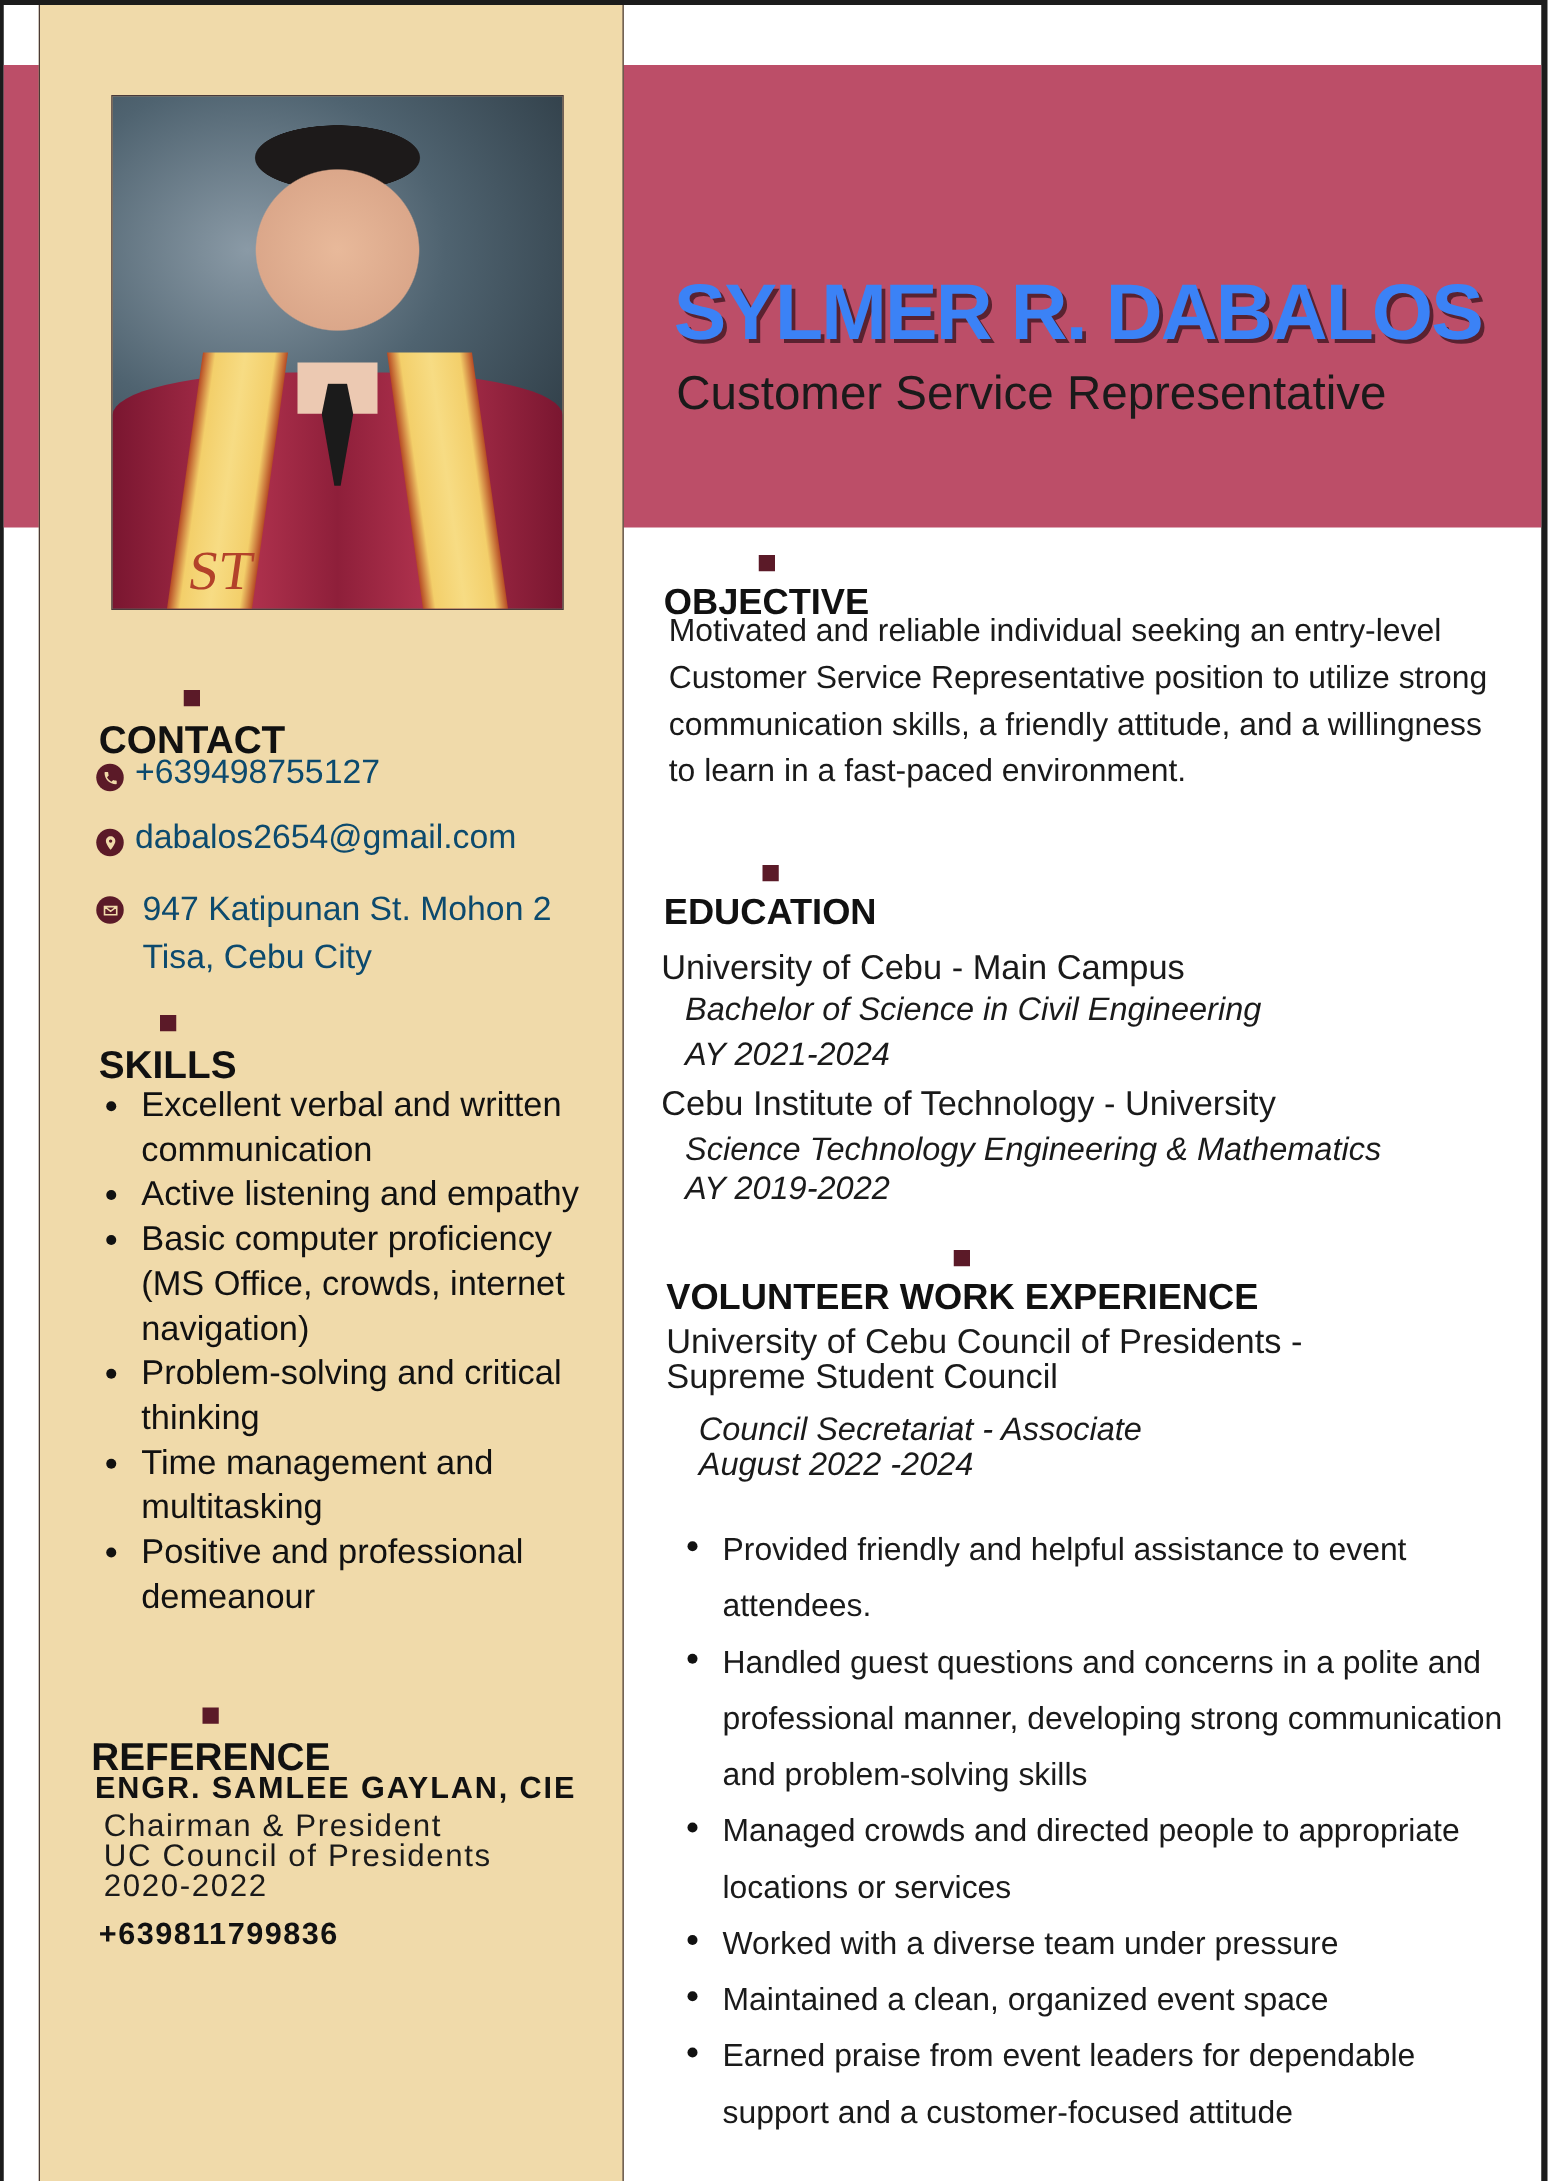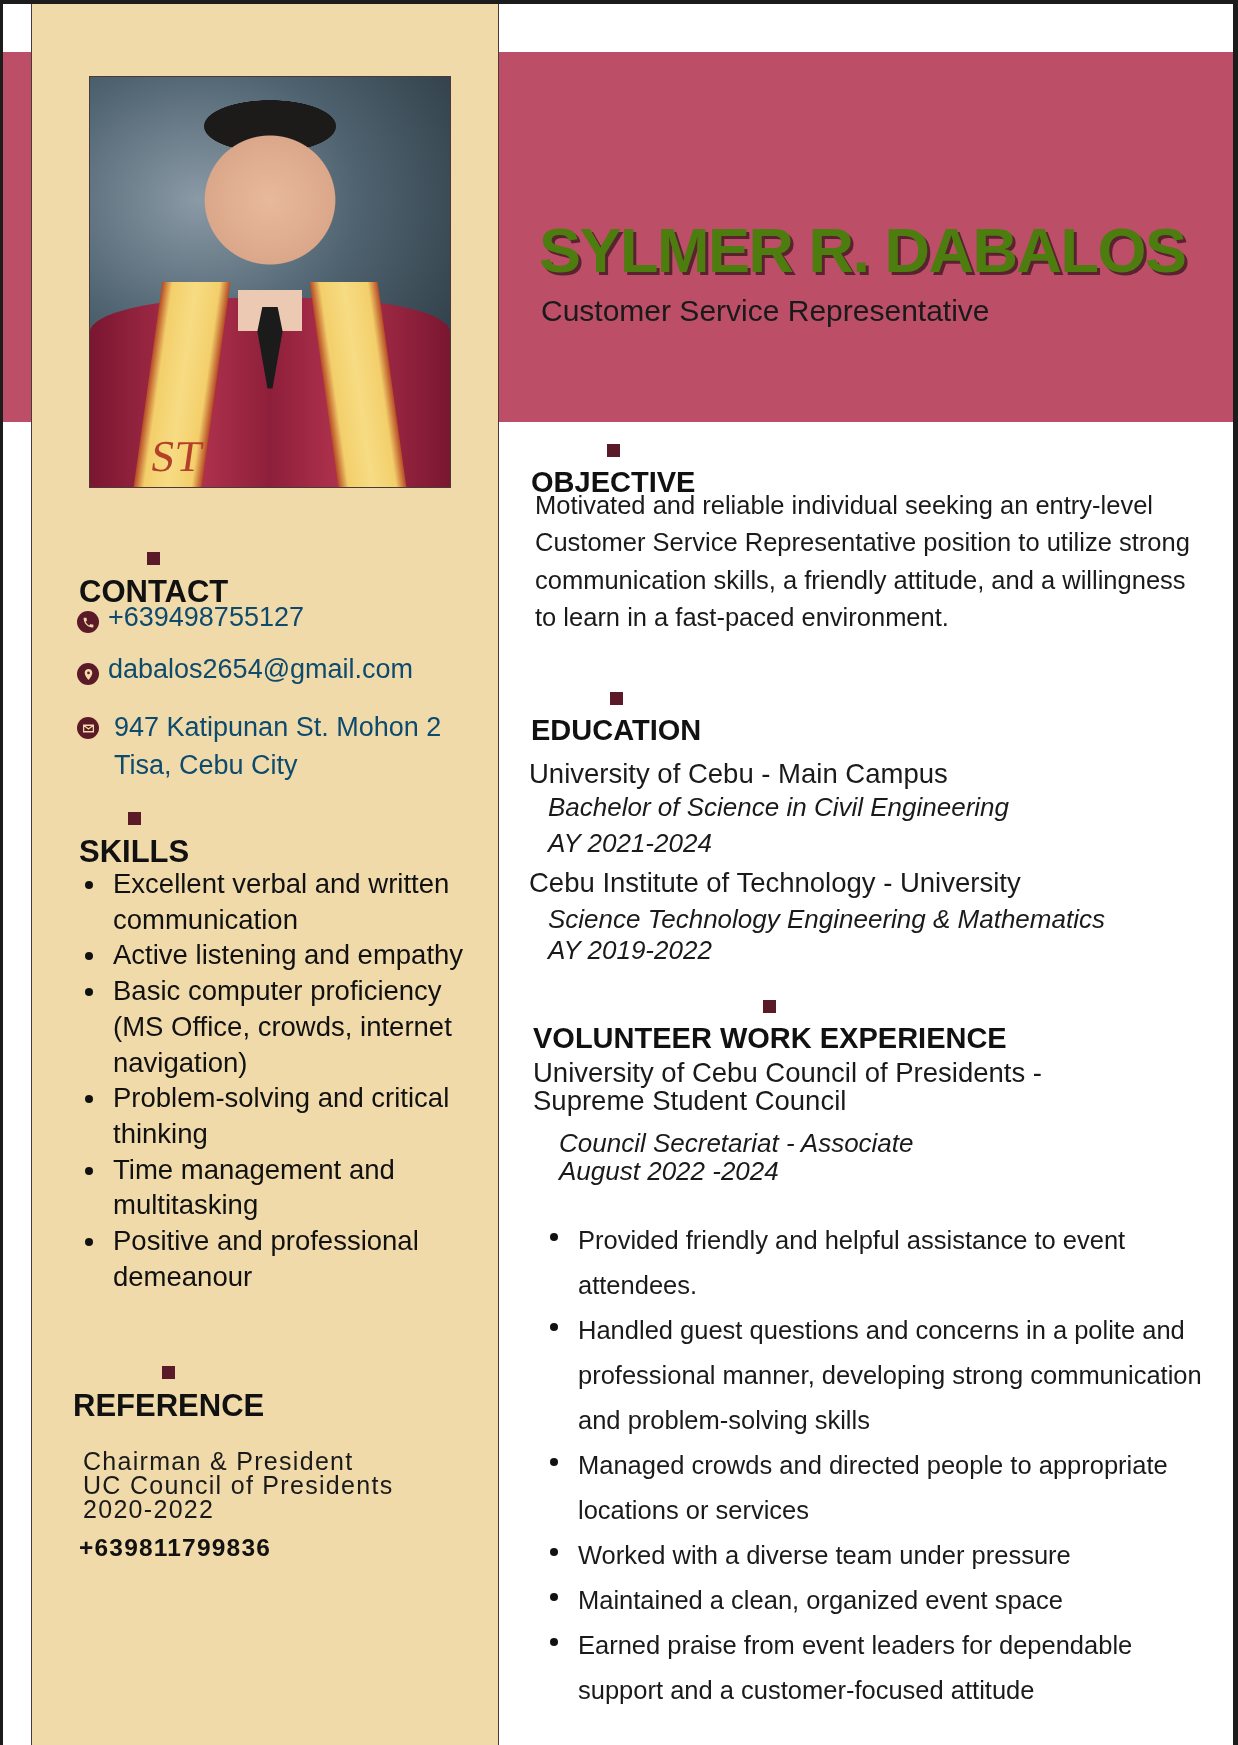--- a/index.html
+++ b/index.html
@@ -56,28 +56,28 @@
   .photo .letters {
     position: absolute; left: 17%; bottom: 2%;
     font-family: "Liberation Serif", "DejaVu Serif", serif;
     color: #b3412a; font-size: 44px; line-height: 44px;
     transform: skewX(-8deg);
   }
 
   .name {
     position: absolute; left: 536px; top: 210px;
     font-family: "Liberation Sans", sans-serif;
-    font-weight: bold; font-size: 63px; color: #4d7c0f;
+    font-weight: bold; font-size: 63px; color: #3b82f6;
     letter-spacing: -1.5px;
     text-shadow: 3px 3px 0 #5a2230;
     white-space: nowrap;
   }
   .role {
     position: absolute; left: 538px; top: 290px;
-    font-size: 30px; color: #1a1a1a; white-space: nowrap;
+    font-size: 38px; color: #1a1a1a; white-space: nowrap;
   }
 
   .section-title {
     position: absolute; display: flex; align-items: center; gap: 9px;
     font-weight: bold; color: #111; white-space: nowrap; flex-direction: column;
   }
   .section-title .sq {
     width: 13px; height: 13px; background: #5B1A28; display: inline-block;
   }
   .sb-title { font-size: 31px; }
@@ -211,20 +211,21 @@
     <li>Basic computer proficiency (MS Office, crowds, internet navigation)</li>
     <li>Problem-solving and critical thinking</li>
     <li>Time management and multitasking</li>
     <li>Positive and professional demeanour</li>
   </ul>
 
   <div class="section-title sb-title" style="left:70px; top:1362px;">
     <span class="sq"></span>
     <span>REFERENCE</span>
   </div>
+  <div class="ref-name">ENGR. SAMLEE GAYLAN, CIE</div>
   <div class="ref-lines">
     <div>Chairman &amp; President</div>
     <div>UC Council of Presidents</div>
     <div>2020-2022</div>
   </div>
   <div class="ref-phone">+639811799836</div>
 
   <div class="section-title rt-title" style="left:528px; top:440px;">
     <span class="sq"></span>
     <span>OBJECTIVE</span>

